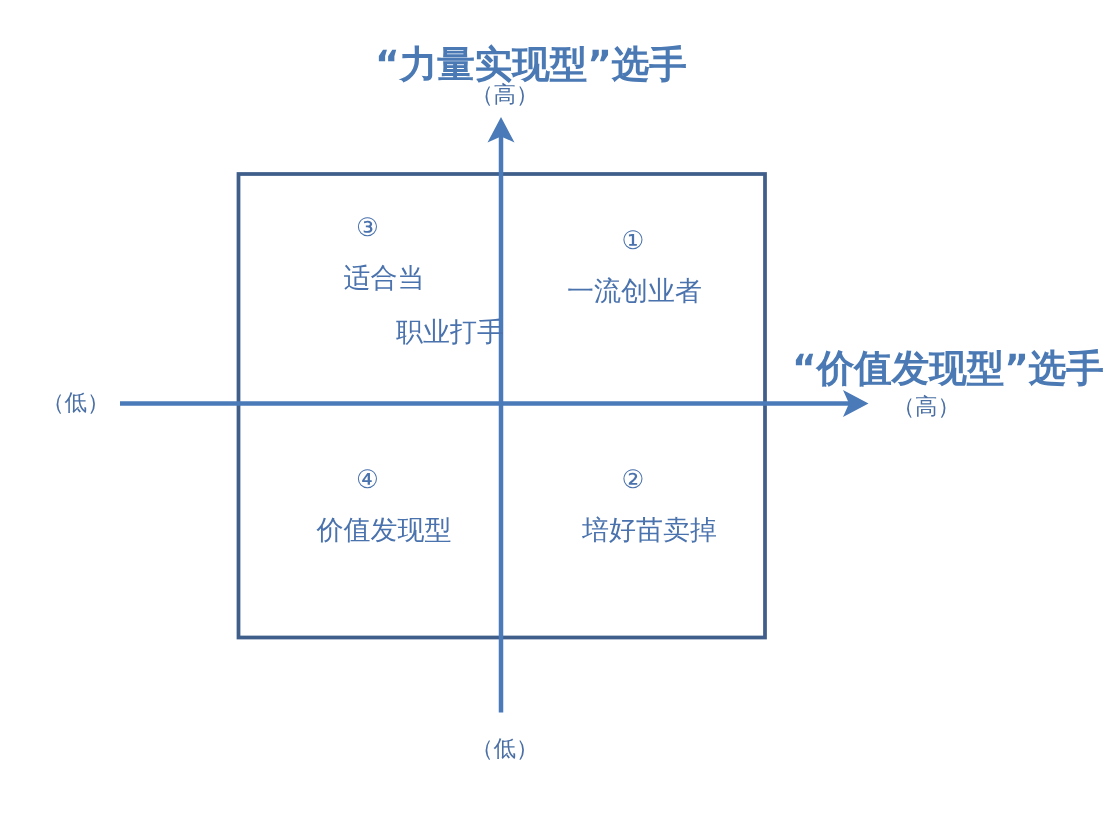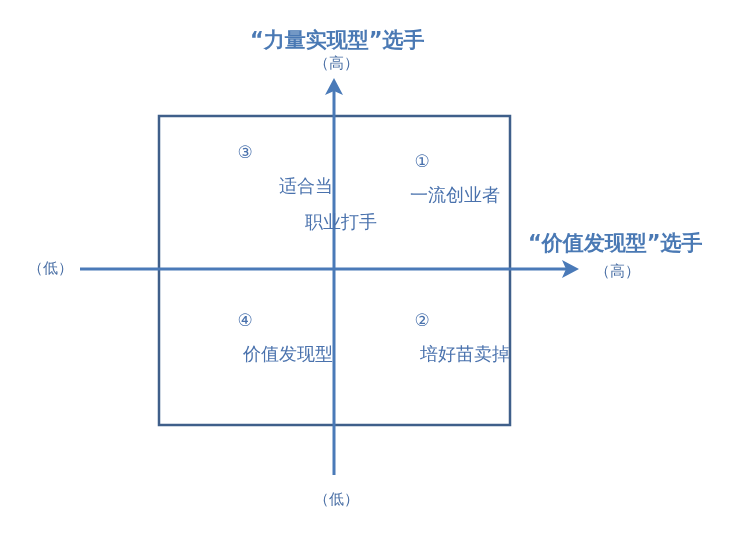--- a/index.html
+++ b/index.html
@@ -2,25 +2,25 @@
 <html><head>
   <meta charset="utf-8">
   <style>
     html, body { margin: 0; padding: 0; }
     body {
       width: 741px; height: 548px; background: #ffffff; position: relative; overflow: hidden;
       font-family: "DejaVu Sans", "Liberation Sans", sans-serif;
     }
     .abs { position: absolute; }
     .title {
-      color: #4a79b4; font-weight: bold; font-size: 21px; white-space: nowrap;
+      color: #4a79b4; font-weight: bold; font-size: 25px; white-space: nowrap;
     }
     .axis-label { color: #4a6fa5; font-size: 15px; white-space: nowrap; }
     .q-num { color: #4a72ad; font-size: 17px; text-align: center; width: 176px; }
-    .q-text { color: #4a72ad; font-size: 18px; text-align: right; width: 176px; line-height: 36px; }
+    .q-text { color: #4a72ad; font-size: 18px; text-align: center; width: 176px; line-height: 36px; margin-left: 11px; }
     svg { position: absolute; left: 0; top: 0; }
   </style>
 </head>
 <body>
 
 <svg width="741" height="548">
   <rect x="159" y="116" width="351" height="309" fill="none" stroke="#3f5f8a" stroke-width="2.5"></rect>
   <line x1="80" y1="269" x2="570" y2="269" stroke="#4a7ab8" stroke-width="3"></line>
   <polygon points="579,269 562,260 566,269 562,278" fill="#4a7ab8"></polygon>
   <line x1="334" y1="475" x2="334" y2="88" stroke="#4a7ab8" stroke-width="3"></line>

